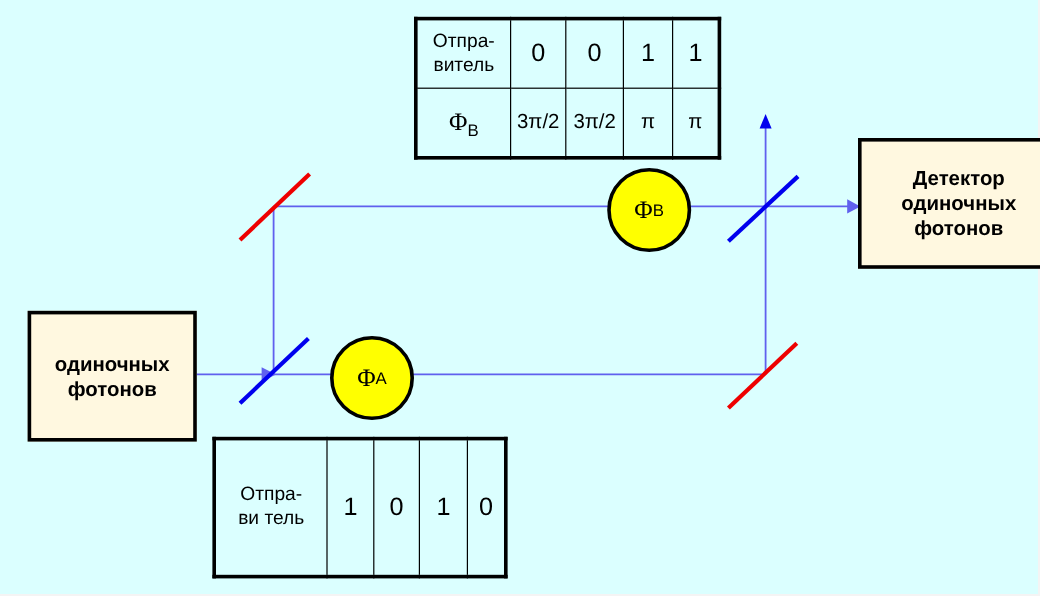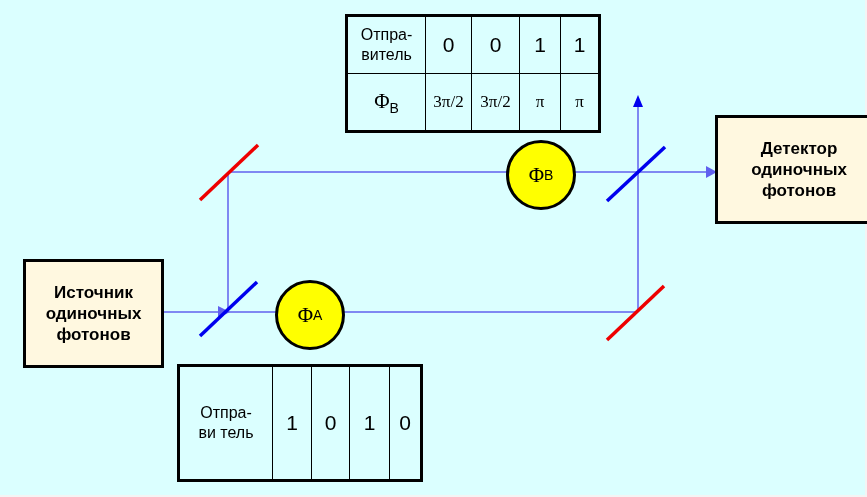--- a/index.html
+++ b/index.html
@@ -7,21 +7,21 @@
   #stage { position: absolute; left: 0; top: 0; width: 867px; height: 497px; background: #dbffff; border-right: 2px solid #f4f4f4; border-bottom: 2px solid #f4f4f4; box-sizing: border-box; }
   svg#diagram { position: absolute; left: 0; top: 0; }
   .box { position: absolute; background: #fff8e0; border: 3px solid #000; box-sizing: border-box; display: flex; align-items: center; justify-content: center; text-align: center; font-weight: bold; font-size: 17px; line-height: 21px; color: #000; }
   .box span { display: block; }
   table.ph { position: absolute; border-collapse: collapse; background: #dbffff; border: 3px solid #000; }
   table.ph td { border: 1px solid #000; text-align: center; vertical-align: middle; padding: 0; color: #000; }
   .lbl { font-size: 16px; line-height: 20px; }
   .bit { font-size: 21px; }
   .phi { font-family: "Liberation Serif", serif; font-size: 21px; }
   .phi sub { font-family: "Liberation Sans", sans-serif; font-size: 14px; vertical-align: -5px; }
-  .val { font-family: Liberation Serif, serif; font-size: 17px; }
+  .val { font-family: Liberation Sans, sans-serif; font-size: 17px; }
   .valA { font-family: "Liberation Sans", sans-serif; font-size: 19px; }
   .shifter { position: absolute; width: 70px; height: 70px; border-radius: 50%; background: #ffff00; border: 3px solid #000; box-sizing: border-box; display: flex; align-items: center; justify-content: center; font-family: "Liberation Serif", serif; font-size: 21px; color: #000; }
   .shifter sub { font-family: "Liberation Sans", sans-serif; font-size: 14px; vertical-align: -6px; }
 </style>
 </head>
 <body>
 
 <div id="stage">
 
   <svg id="diagram" width="867" height="497">
@@ -39,21 +39,20 @@
 
     <line x1="200" y1="336" x2="257" y2="282" stroke="#0000ee" stroke-width="3.5"></line>
     <line x1="607" y1="201" x2="665" y2="147" stroke="#0000ee" stroke-width="3.5"></line>
 
     <line x1="200" y1="200" x2="258" y2="145" stroke="#ee0000" stroke-width="3.5"></line>
     <line x1="607" y1="340" x2="664" y2="286" stroke="#ee0000" stroke-width="3.5"></line>
   </svg>
 
   <div class="box" style="left:23px;top:259px;width:141px;height:109px;">
     <div>
-      <span>Источник</span>
       <span>одиночных</span>
       <span>фотонов</span>
     </div>
   </div>
 
   <div class="box" style="left:715px;top:115px;width:168px;height:109px;">
     <div>
       <span>Детектор</span>
       <span>одиночных</span>
       <span>фотонов</span>

